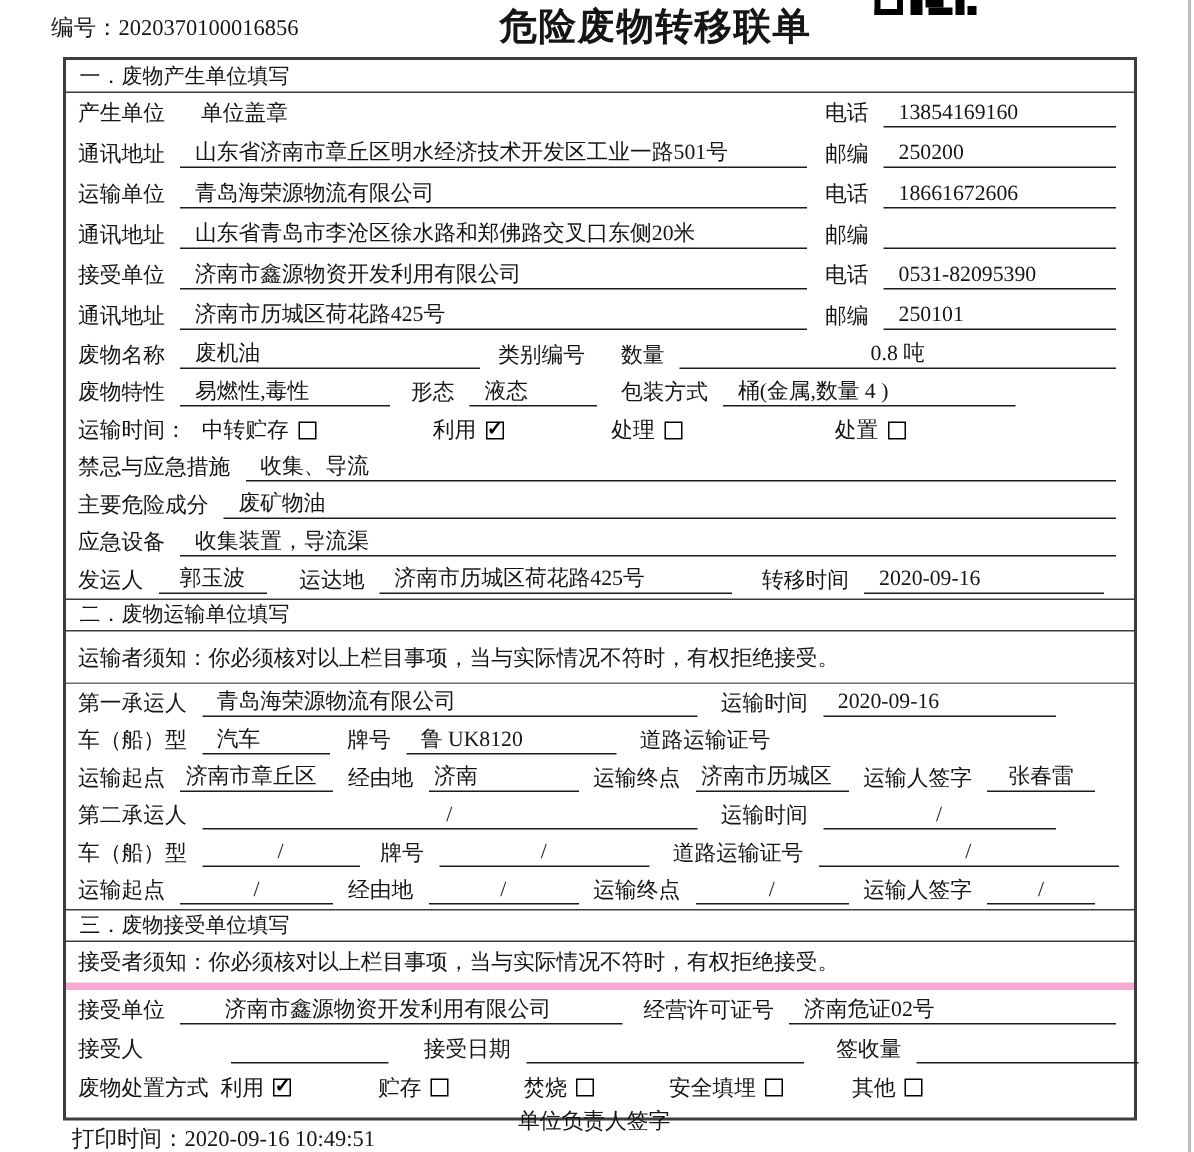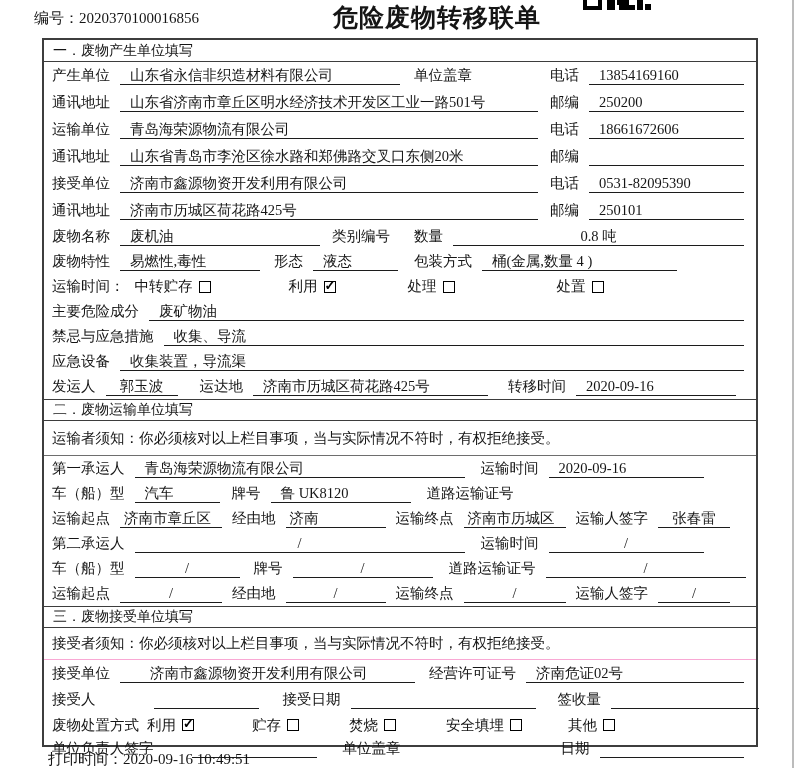--- a/index.html
+++ b/index.html
@@ -24,22 +24,22 @@
     font-family:"Liberation Sans","DejaVu Sans",sans-serif;
     font-weight:normal;font-size:14px;border-bottom:1.5px solid #3d3d3d;box-sizing:border-box;
   }
   .sec-hdr.mid{border-top:1.5px solid #3d3d3d;}
   .row{
     flex:none;height:25px;display:flex;align-items:center;
     padding-left:8px;padding-right:6px;font-size:14.5px;box-sizing:border-box;
     white-space:nowrap;
   }
   .row.notice{height:35px;border-bottom:1px solid #6e6e6e;}
-  .row.notice3{height:32px;border-bottom:1px solid #f9a8d4;}
-  .h27{height:27px;} .h21{height:21px;} .h26{height:26px;}
+  .row.notice3{height:32px;border-bottom:5px solid #f9a8d4;}
+  .h27{height:27px;} .h21{height:21px;flex-direction:column;} .h26{height:26px;}
   .lbl{flex:none;margin-right:10px;}
   .grp{display:flex;align-items:center;width:498px;flex:none;}
   .u{
     border-bottom:1px solid #1c1c1c;height:19px;line-height:19px;
     box-sizing:border-box;padding-left:10px;flex:none;overflow:visible;
   }
   .u.c{text-align:center;padding-left:0;}
   .u.fill{flex:1;margin-right:6px;}
   .cb{
     display:inline-block;width:12px;height:12px;border:1px solid #000;
@@ -68,21 +68,20 @@
   <i style="left:62px;top:4px;width:6px;height:6px"></i>
 </div>
 
 <div class="form">
 
   <div class="sec-hdr">一．废物产生单位填写</div>
 
   <div class="row h27">
     <div class="grp">
       <span class="lbl">产生单位</span>
-      <span class="u" style="width:280px">山东省永信非织造材料有限公司</span>
       <span class="lbl" style="margin-left:14px;margin-right:0">单位盖章</span>
     </div>
     <span class="lbl">电话</span>
     <span class="u fill">13854169160</span>
   </div>
 
   <div class="row h27">
     <div class="grp">
       <span class="lbl">通讯地址</span>
       <span class="u" style="flex:1;margin-right:12px">山东省济南市章丘区明水经济技术开发区工业一路501号</span>
@@ -150,27 +149,27 @@
     <span class="cb"></span>
     <span style="margin-left:78px">利用</span>
     <span class="cb on"></span>
     <span style="margin-left:72px">处理</span>
     <span class="cb"></span>
     <span style="margin-left:102px">处置</span>
     <span class="cb"></span>
   </div>
 
   <div class="row">
+    <span class="lbl">禁忌与应急措施</span>
+    <span class="u fill">收集、导流</span>
+  </div>
+
+  <div class="row">
     <span class="lbl">主要危险成分</span>
     <span class="u fill">废矿物油</span>
-  </div>
-
-  <div class="row">
-    <span class="lbl">禁忌与应急措施</span>
-    <span class="u fill">收集、导流</span>
   </div>
 
   <div class="row">
     <span class="lbl">应急设备</span>
     <span class="u fill">收集装置，导流渠</span>
   </div>
 
   <div class="row">
     <span class="lbl">发运人</span>
     <span class="u c" style="width:72px">郭玉波</span>

